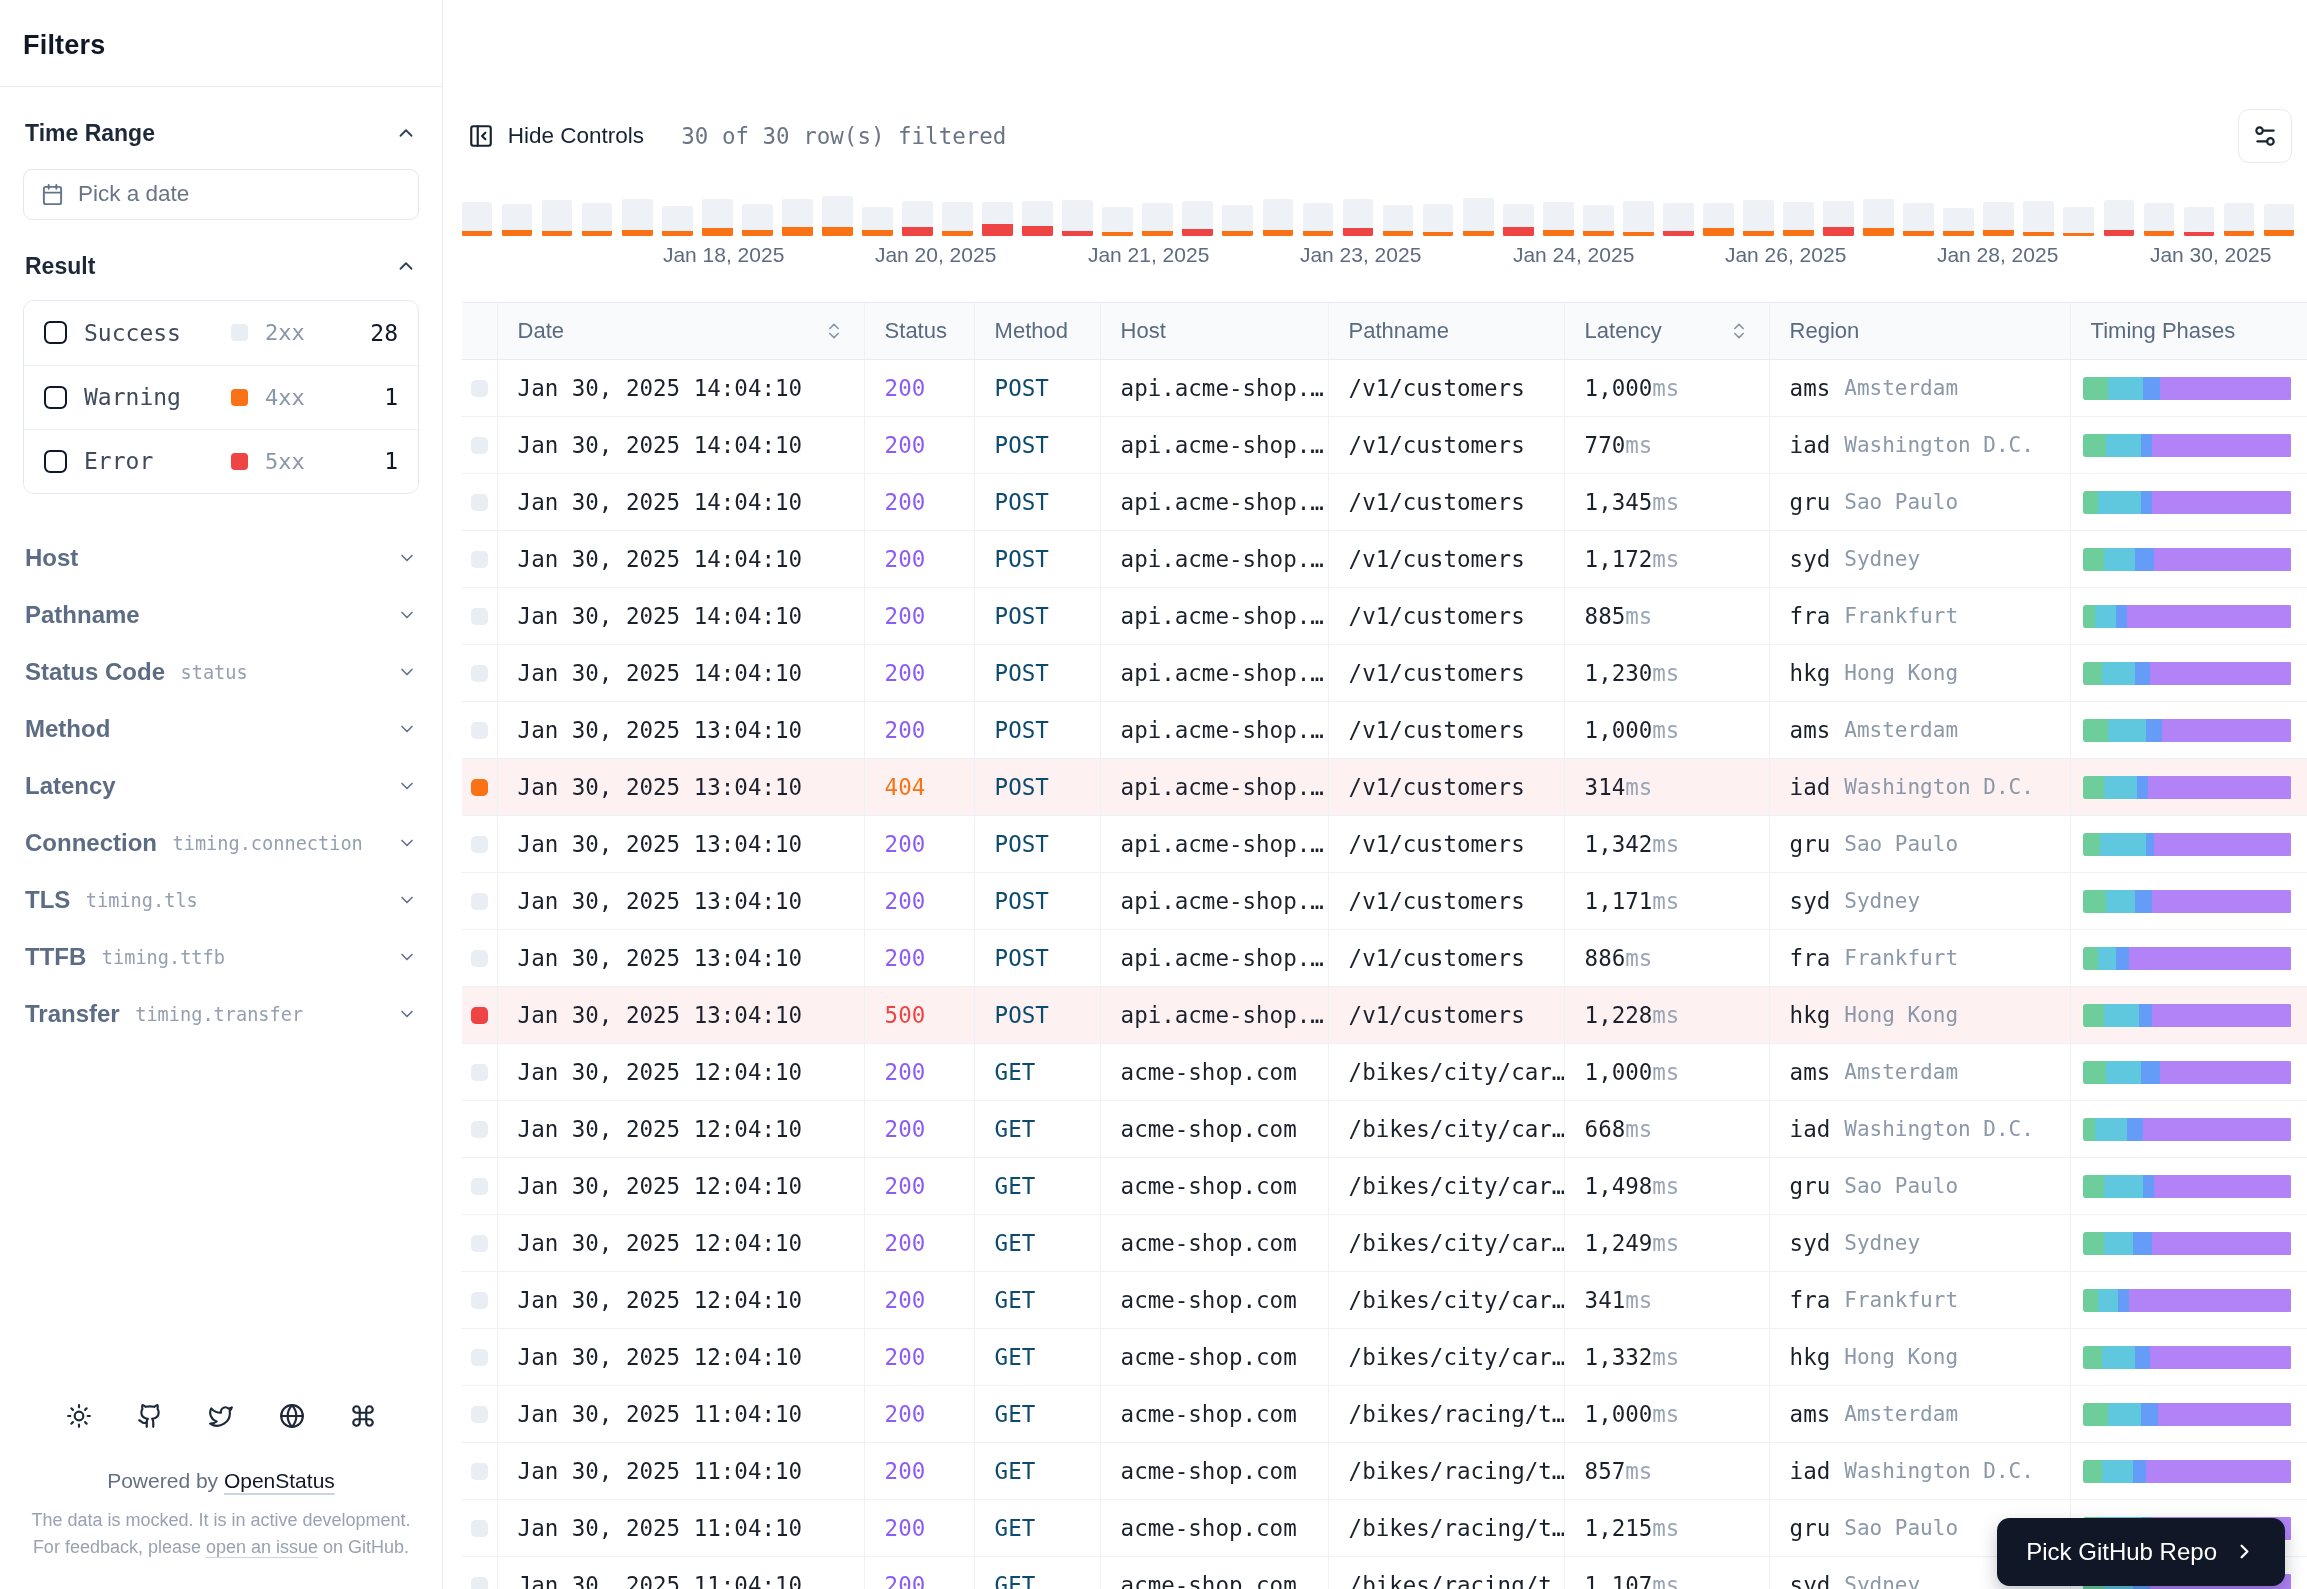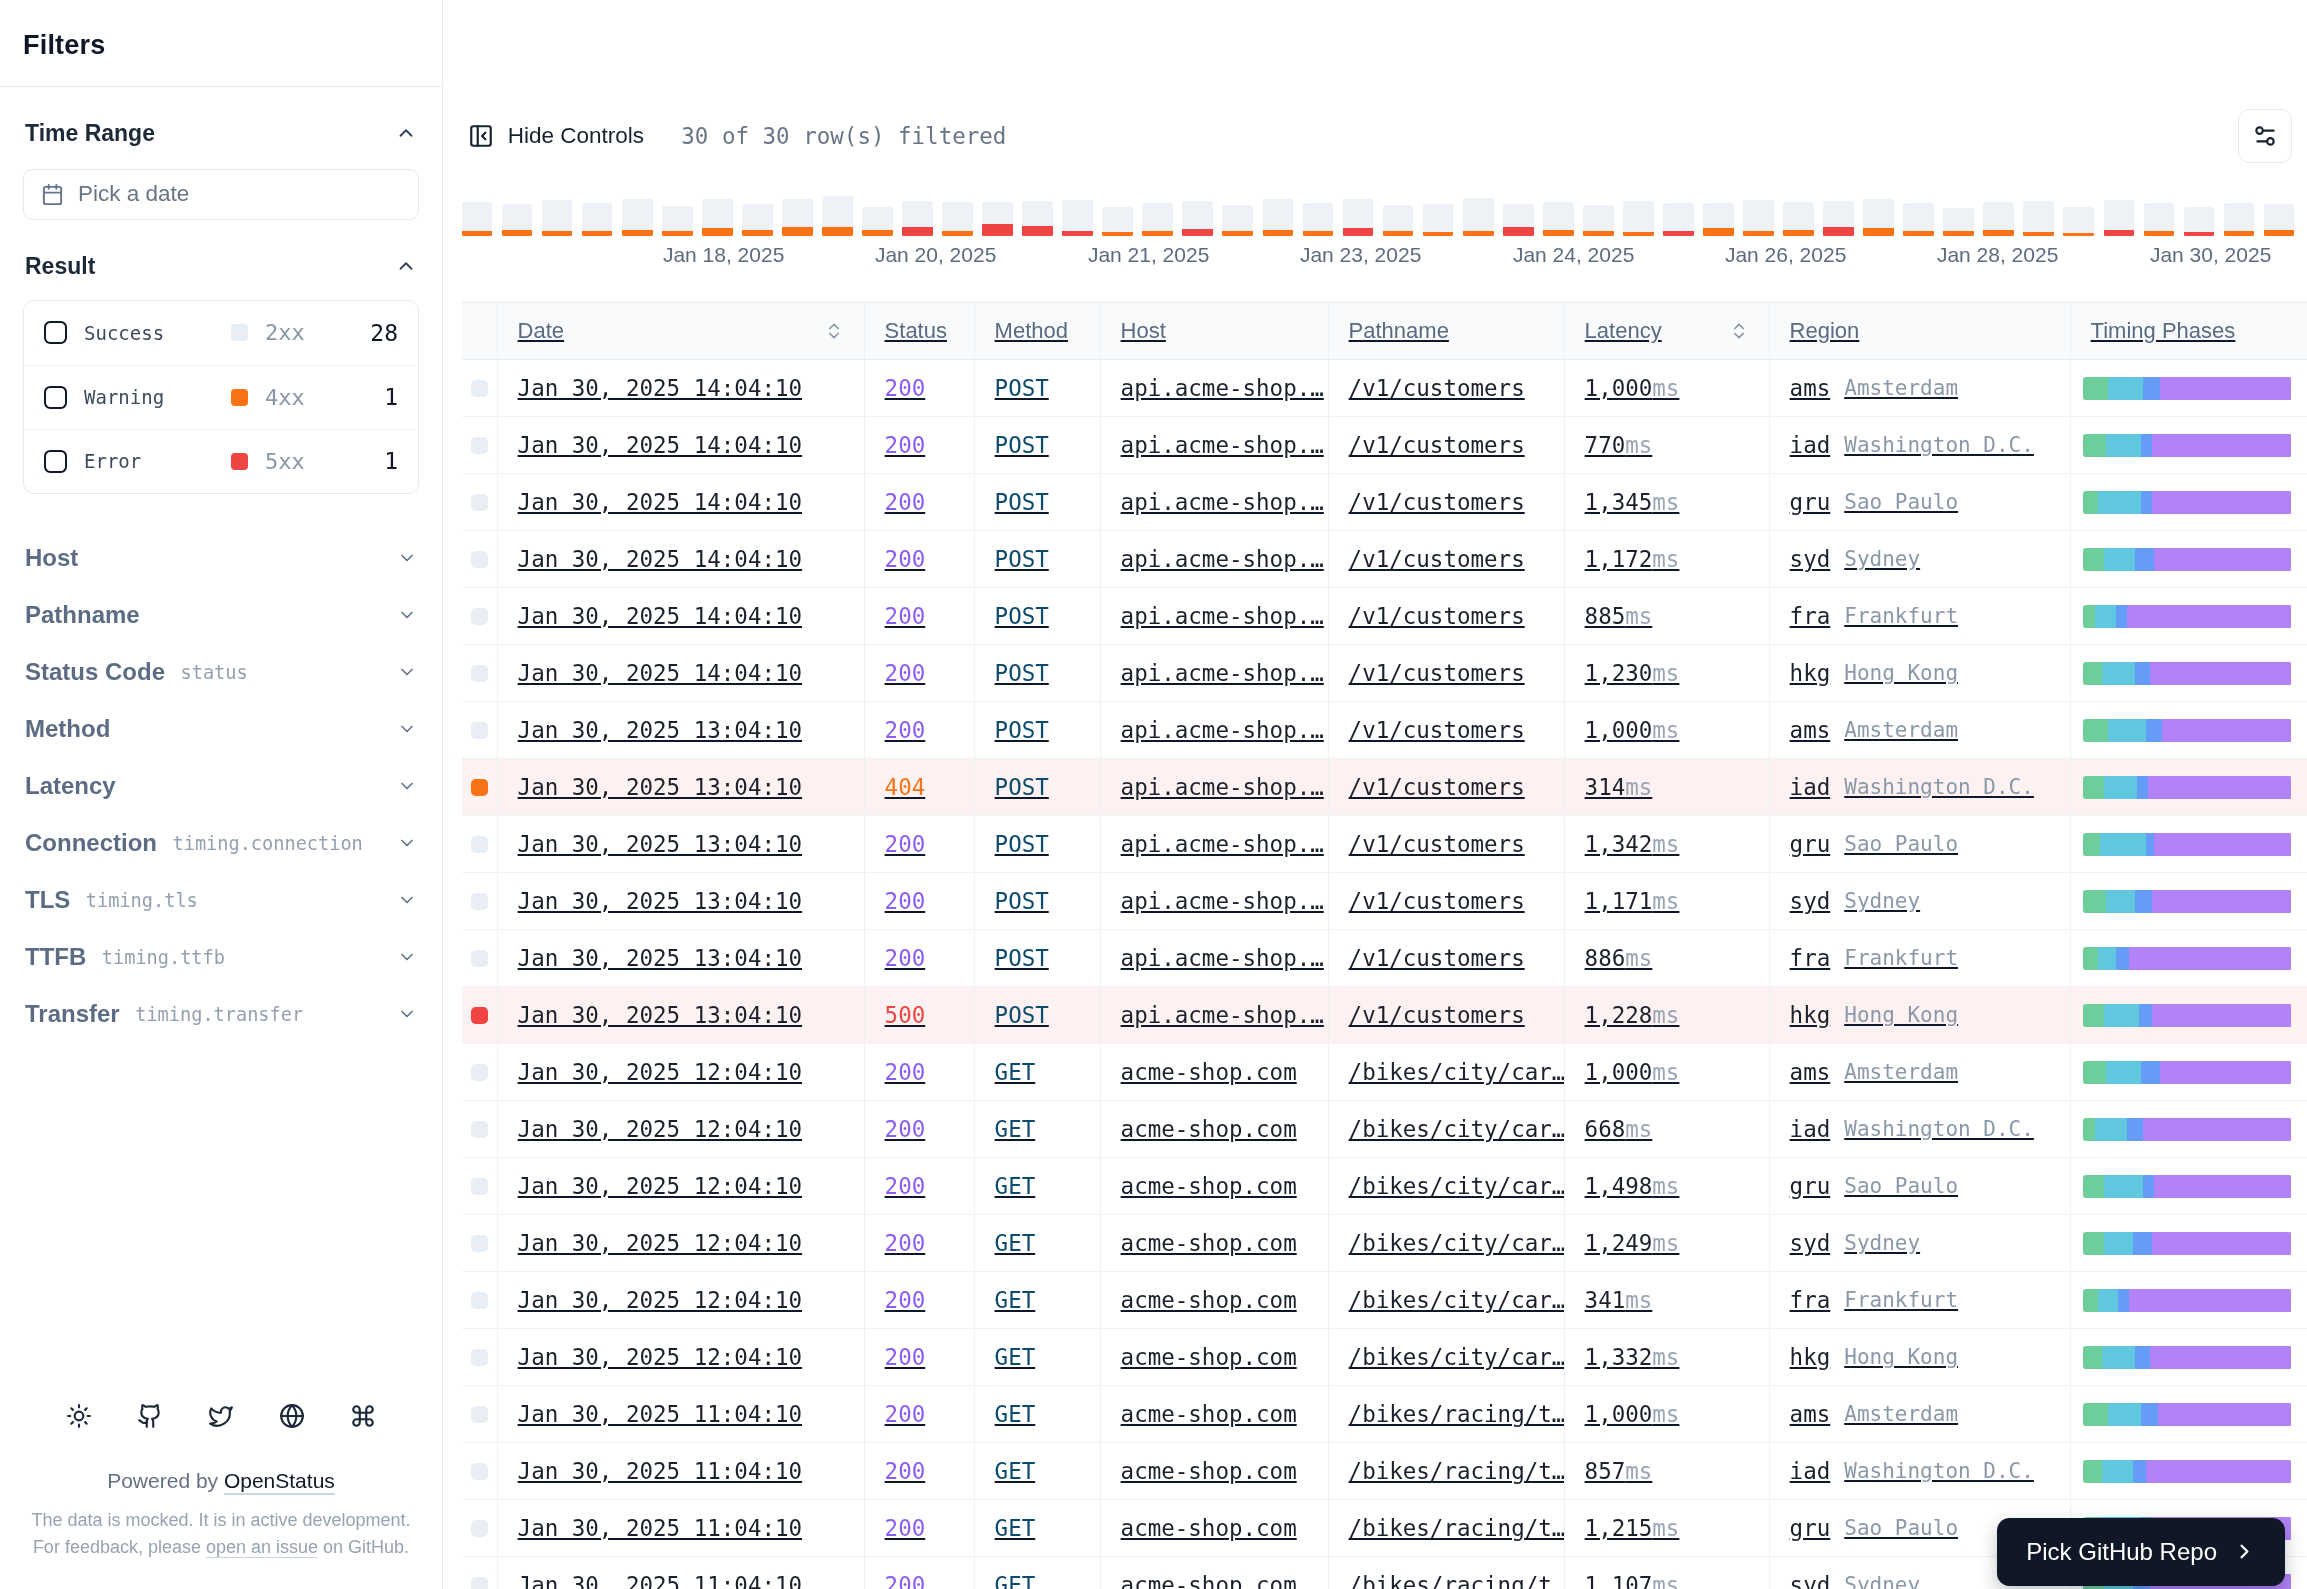--- a/index.html
+++ b/index.html
@@ -17,21 +17,21 @@
   .section-label { font-size:23px; font-weight:600; color:#1d2939; }
   .chev { color:#344054; }
   .date-input { margin:22px 23px 0; height:51px; border:1.6px solid #e2e8f0; border-radius:9.3px;
     display:flex; align-items:center; gap:14px; padding:0 17px; color:#697586; font-size:22.5px;
     background:#fff; cursor:pointer; }
   .result-box { margin:20px 23px 0; border:1.6px solid #e2e8f0; border-radius:11px; overflow:hidden; }
   .result-row { height:64px; display:flex; align-items:center; padding:0 20px; gap:17px;
     border-top:1.6px solid #eef2f6; cursor:pointer; background:#fff; }
   .result-row:first-child { border-top:none; }
   .cbx { width:23px; height:23px; border:2.3px solid #101828; border-radius:6.2px; flex:none; }
-  .r-label { font-family:"DejaVu Sans Mono", monospace; font-size:19px; color:#3f4a5c; width:130px; }
+  .r-label { font-family:"DejaVu Sans Mono", monospace; font-size:23px; color:#3f4a5c; width:130px; }
   .swatch { width:17px; height:17px; border-radius:3.9px; flex:none; }
   .r-code { font-family:"DejaVu Sans Mono", monospace; font-size:22px; color:#8a97a8; }
   .r-count { margin-left:auto; font-family:"DejaVu Sans Mono", monospace; font-size:23px; color:#101828; }
   #filter-list { margin-top:36px; }
   .filter-item { height:57px; display:flex; align-items:center; padding:0 25px; cursor:pointer; }
   .f-label { font-size:24px; font-weight:600; color:#5c6c84; }
   .f-code { font-family:"DejaVu Sans Mono", monospace; font-size:18.6px; color:#94a0b1; margin-left:15.5px; }
   .filter-item .chev { margin-left:auto; color:#64748b; }
   #sb-footer { margin-top:auto; padding:0 23px 28px; text-align:center; }
   .icon-row { display:flex; justify-content:center; align-items:center; gap:45px; margin-bottom:40px; color:#1d2939; }
@@ -66,21 +66,21 @@
   #hist { position:absolute; left:18.6px; top:200px; right:12.4px; height:36px;
     display:flex; align-items:flex-end; gap:9.3px; }
   .hbar { flex:1; display:flex; flex-direction:column; justify-content:flex-end; cursor:pointer; }
   .hgray { background:#eef1f6; border-radius:2.3px 2.3px 0 0; }
   .hcol  { border-radius:0 0 1.6px 1.6px; }
   #hist-labels { position:absolute; left:18.6px; top:243px; right:12.4px; height:28px; }
   #hist-labels span { position:absolute; transform:translateX(-50%); font-size:21px; color:#5d6b80; white-space:nowrap; }
 
   
   #table { position:absolute; left:18.6px; top:302px; right:0; bottom:0; border-top:1.6px solid #e7ecf2; overflow:hidden; }
-  .grid { display:grid; grid-template-columns:35px 367px 110px 126px 228px 236px 205px 301px 1fr;text-decoration:underline; }
+  .grid { display:grid; grid-template-columns:35px 367px 110px 126px 228px 236px 205px 301px 1fr; }
   #thead { height:57px; background:#f8fafc; border-bottom:1.6px solid #e7ecf2; }
   .th { display:flex; align-items:center; justify-content:space-between; padding:0 20px;
     font-size:22px; font-weight:500; color:#5a6a80; white-space:nowrap; overflow:hidden; }
   .th + .th { border-left:1.6px solid #edf1f6; }
   .th.sortable { cursor:pointer; }
   .tr { height:57px; border-bottom:1.6px solid #eef1f6; cursor:pointer; background:#fff; }
   .tr.warning, .tr.error { background:#fdf2f1; }
   .td { display:flex; align-items:center; padding:0 9.3px 0 20px;
     font-family:"DejaVu Sans Mono", monospace; font-size:22.5px; color:#1b212c;
     white-space:nowrap; overflow:hidden; }

